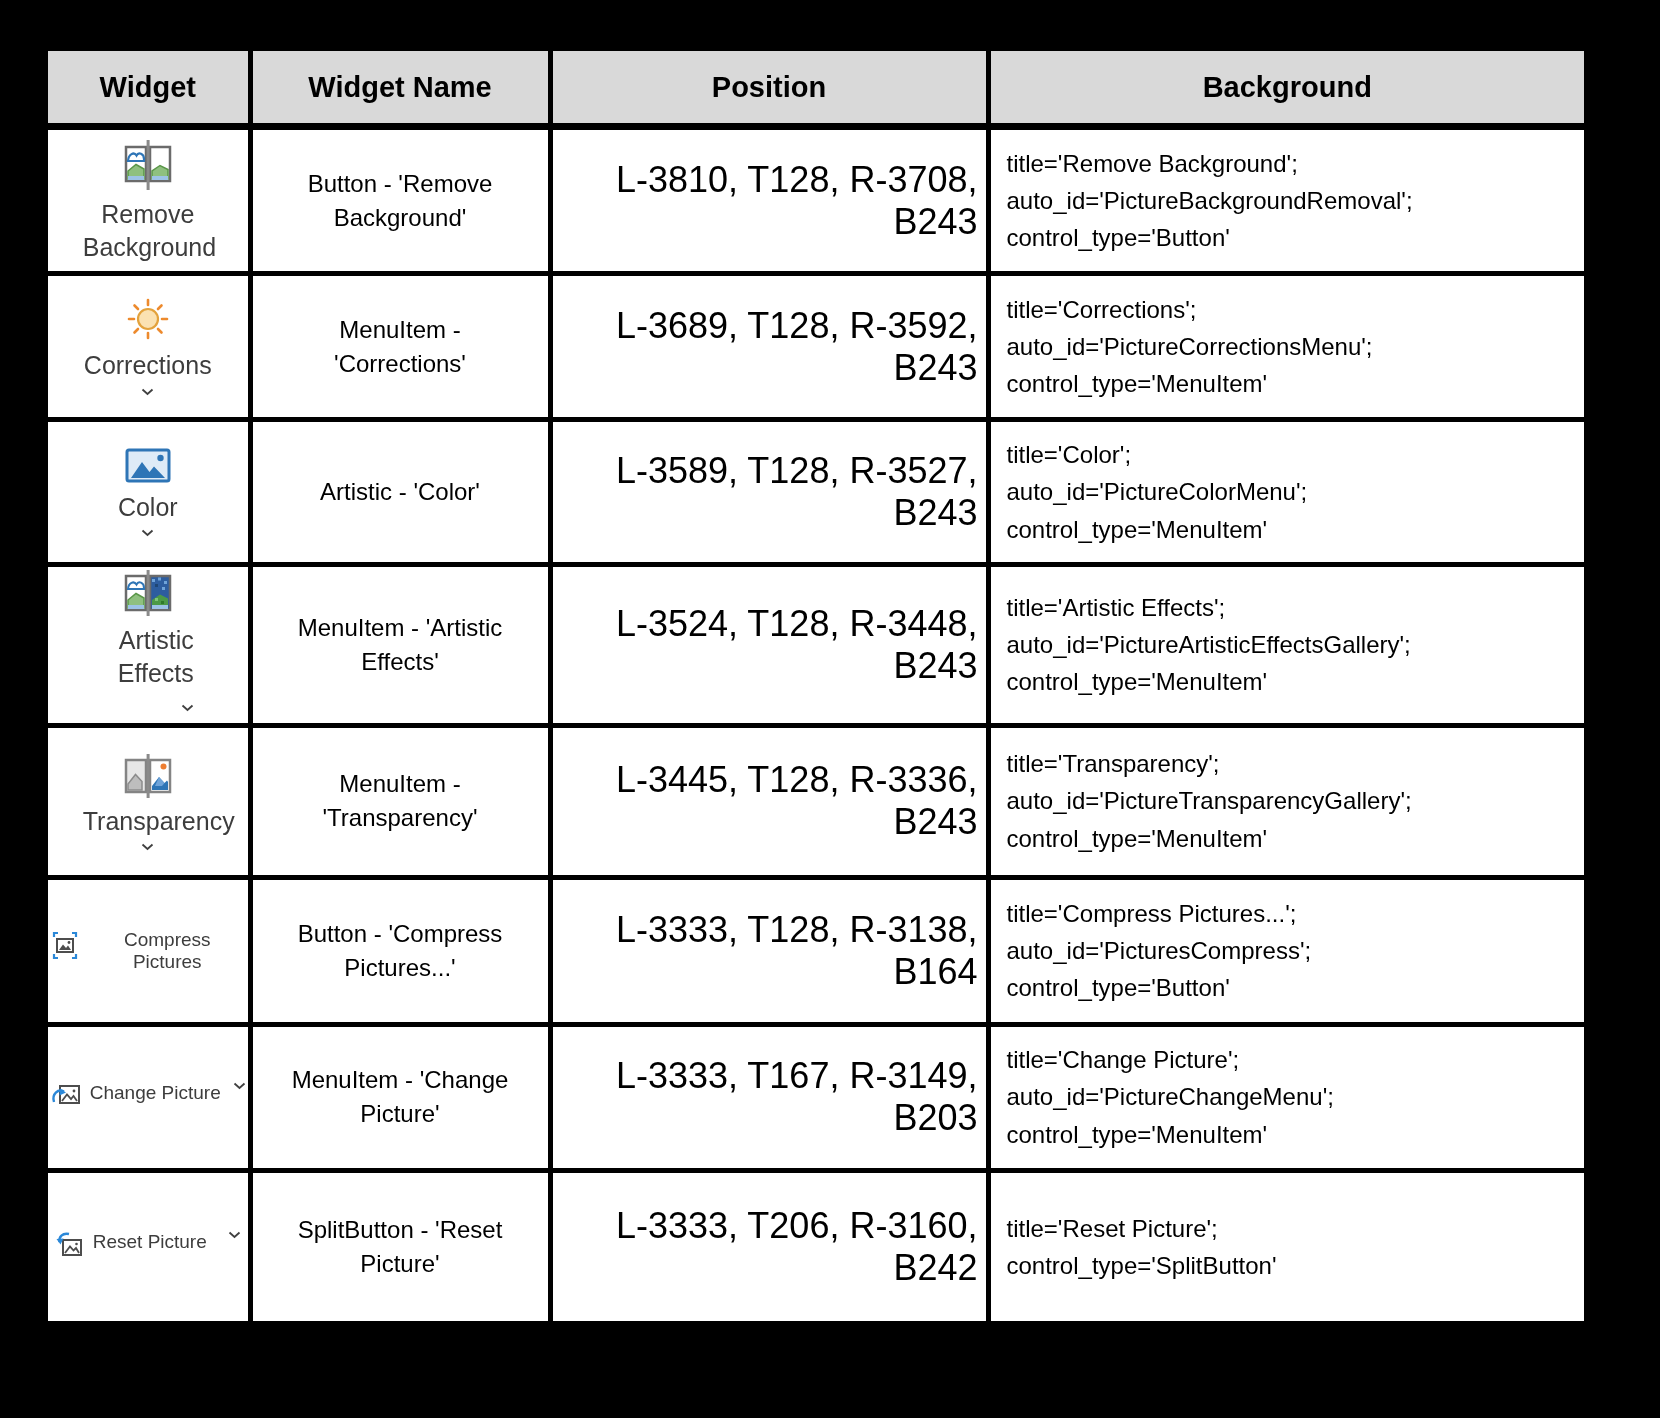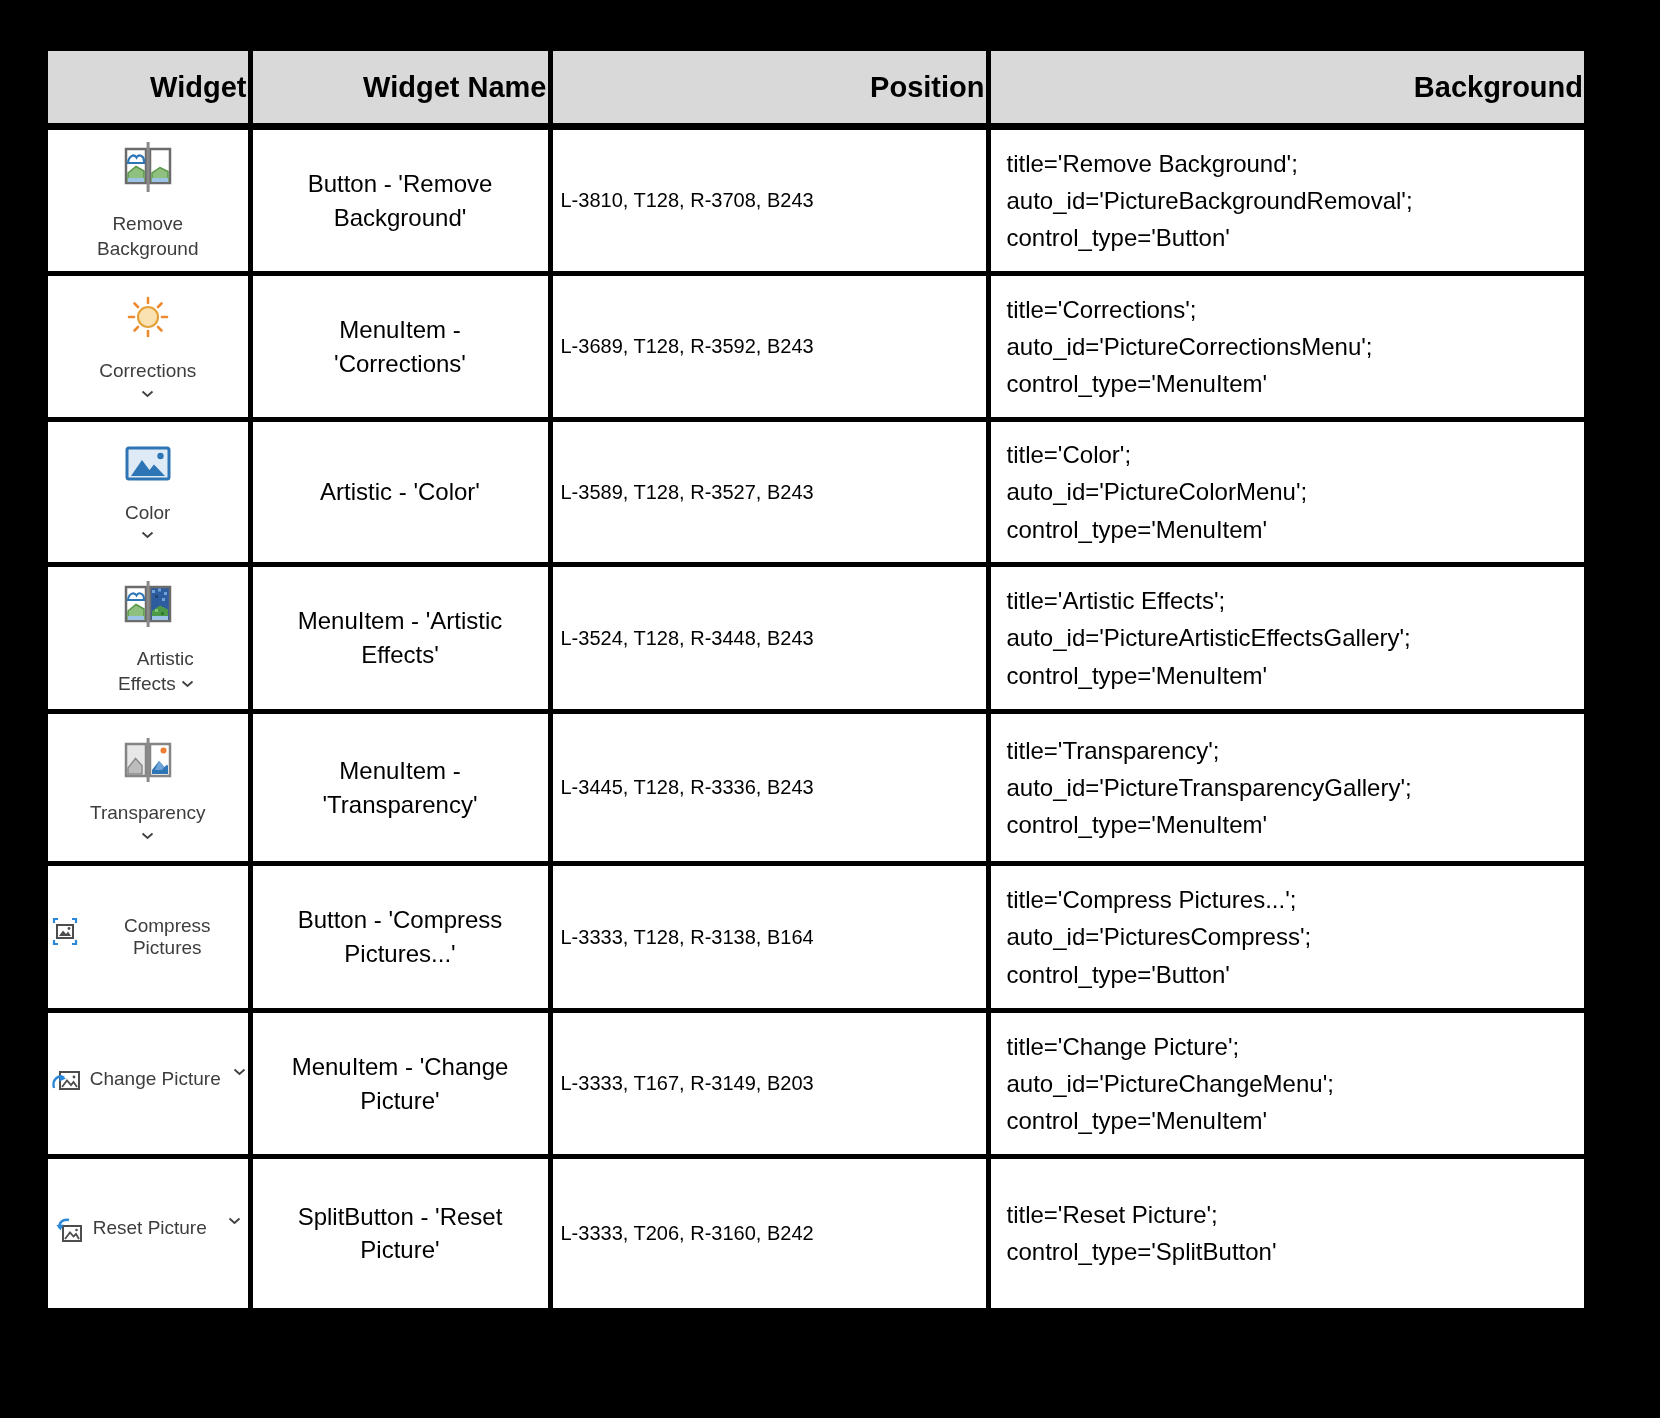--- a/index.html
+++ b/index.html
@@ -16,60 +16,59 @@
     table-layout: fixed;
     background: #ffffff;
     border: 8px solid #000;
   }
   .tbl th, .tbl td { border: 5px solid #000; overflow: hidden; }
   .tbl thead th {
     background: #d9d9d9;
     font-size: 29px;
     font-weight: bold;
     color: #000;
-    text-align: right;
+    text-align: center;
     height: 70px;
     border-bottom-width: 7px;
   }
   .tbl td { background: #ffffff; vertical-align: middle; }
   .widget-cell { text-align: center; }
   .name-cell {
     text-align: center;
     font-size: 24px;
     color: #000;
     line-height: 1.4;
     padding: 0 20px;
   }
   .pos-cell {
-    text-align: left;
-    font-size: 20px;
+    text-align: right;
+    font-size: 36px;
     color: #000;
     padding: 0 8px;
   }
   .attr-cell {
     text-align: left;
     font-size: 24px;
     color: #000;
     padding: 10px 16px;
     white-space: pre-line;
     line-height: 1.55;
   }
   .rb-large {
     display: inline-flex;
     flex-direction: column;
     align-items: center;
     gap: 6px;
     cursor: default;
   }
   .rb-label {
-    font-size: 19px;
+    font-size: 25px;
     color: #3d3d3d;
     line-height: 1.3;
     max-width: 130px;
-    margin-top: 12px;
   }
   .w92 { max-width: 92px; display: inline-block; text-align: right; }
   .rb-small {
     display: inline-flex;
     align-items: flex-start;
     gap: 7px;
     font-size: 19px;
     color: #3d3d3d;
     cursor: default;
   }

